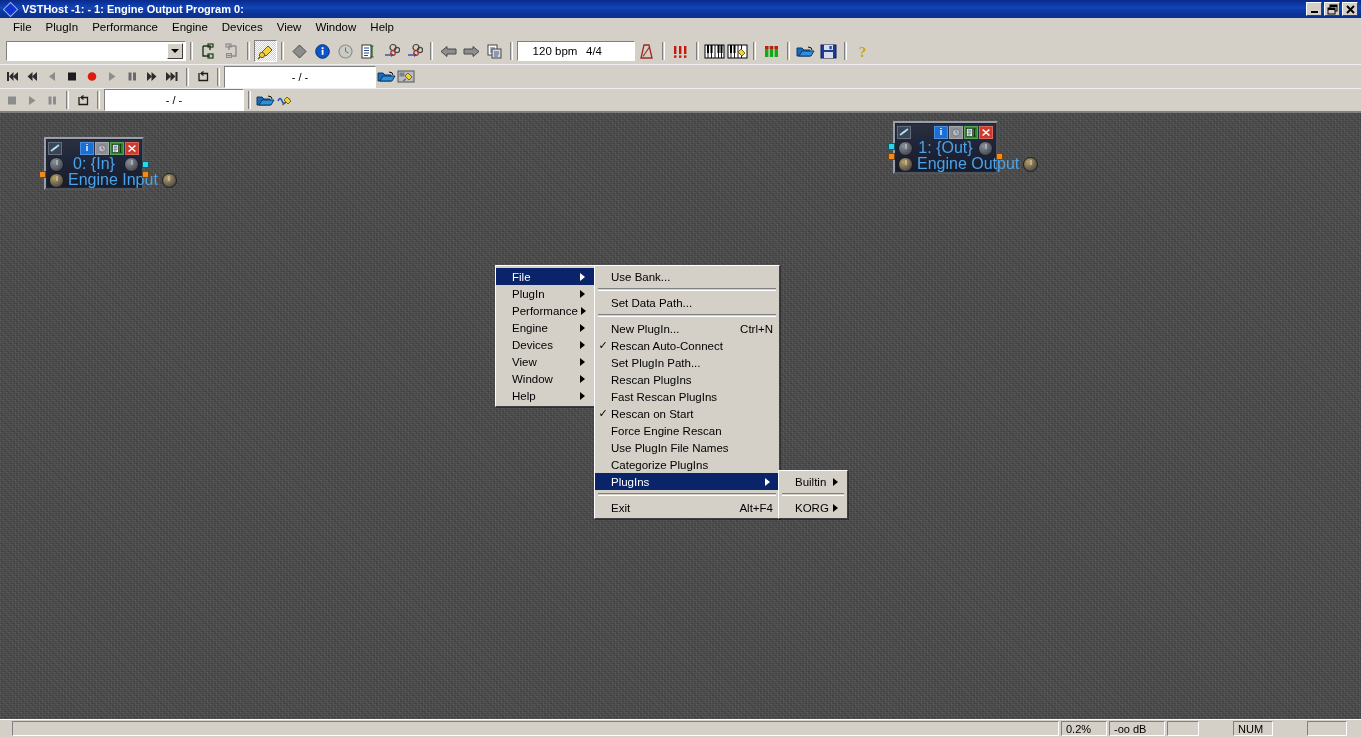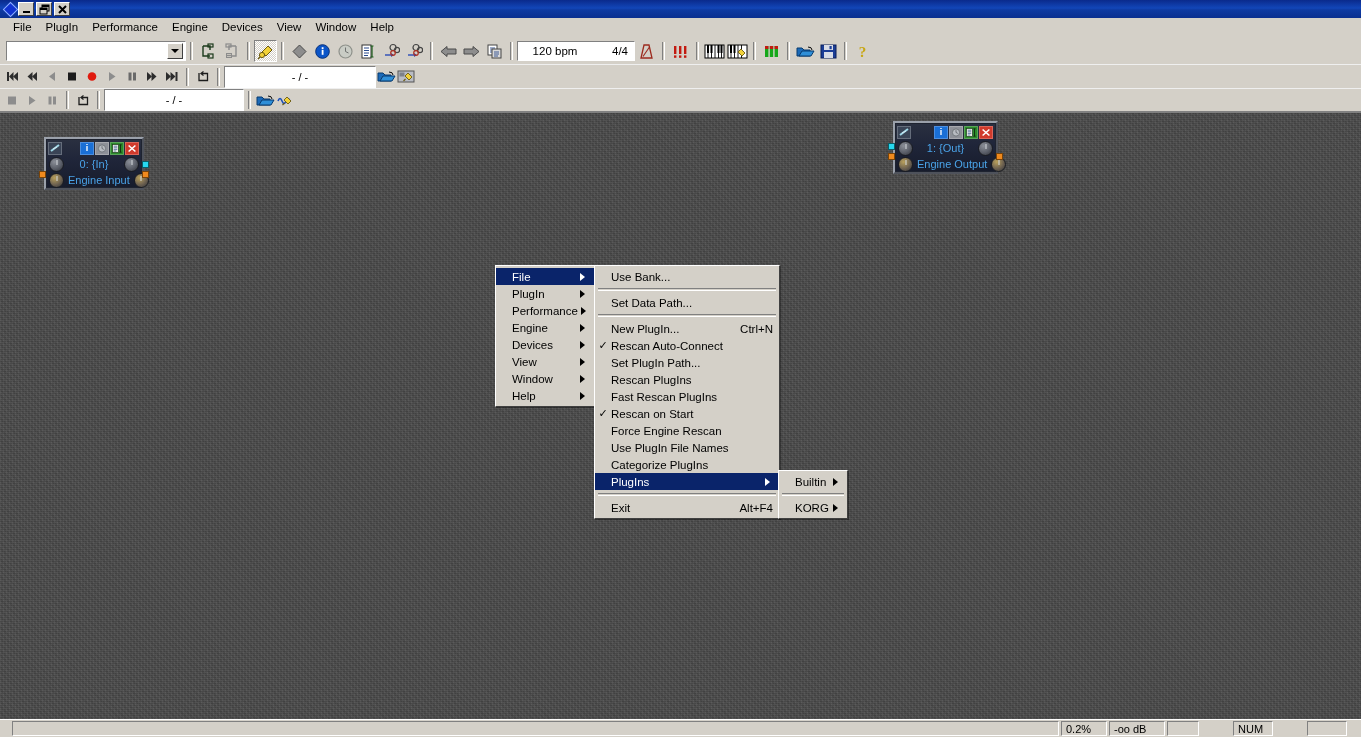--- a/index.html
+++ b/index.html
@@ -154,21 +154,21 @@
     border-left: 1px solid #808080;
     border-right: 1px solid #ffffff;
     border-bottom: 1px solid #ffffff;
     display: flex; align-items: center;
     box-sizing: border-box;
     font-size: 11.5px;
     color: #000;
     padding: 0 6px;
   }
   .tempo-bpm { width: 62px; text-align: center; }
-  .tempo-sig { width: 42px; text-align: right; }
+  .tempo-sig { width: 42px; text-align: left; }
 
   .pos-box {
     height: 22px;
     background: #ffffff;
     border-top: 1px solid #808080;
     border-left: 1px solid #808080;
     border-right: 1px solid #ffffff;
     border-bottom: 1px solid #ffffff;
     display: flex; align-items: center; justify-content: center;
     box-sizing: border-box;
@@ -241,21 +241,21 @@
   }
   .knob::after {
     content: "";
     position: absolute; left: 50%; top: 2px;
     width: 1px; height: 5px; background: #d8dbe0;
     transform: translateX(-50%);
   }
   .knob.gold { background: radial-gradient(circle at 35% 30%, #b9a05c 0%, #6d6150 55%, #2e3138 100%); }
   .plug-label {
     color: #4aa3e8;
-    font-size: 11px;
+    font-size: 16px;
     font-family: "Liberation Sans", sans-serif;
     white-space: nowrap;
     padding: 0 4px;
     flex: 1 1 auto;
     text-align: center;
   }
   .plug-label.name { color: #4aa3e8; }
   .conn {
     position: absolute;
     width: 7px; height: 7px;
@@ -341,20 +341,21 @@
 </style>
 </head>
 <body>
 
 <div id="app">
 
   <div class="titlebar">
     <span class="tb-icon">
         <span class="diamond"></span>
       </span>
+    <span class="tb-title">VSTHost -1:  - 1: Engine Output Program 0:</span>
     <span class="tb-buttons">
       <span class="tb-btn">
         <svg width="12" height="11">
             <rect x="2" y="7" width="7" height="2" fill="#000"></rect>
           </svg>
       </span>
       <span class="tb-btn">
         <svg width="12" height="11">
           <rect x="3" y="1" width="7" height="6" fill="none" stroke="#000" stroke-width="1"></rect>
           <rect x="3" y="1" width="7" height="2" fill="#000"></rect>

